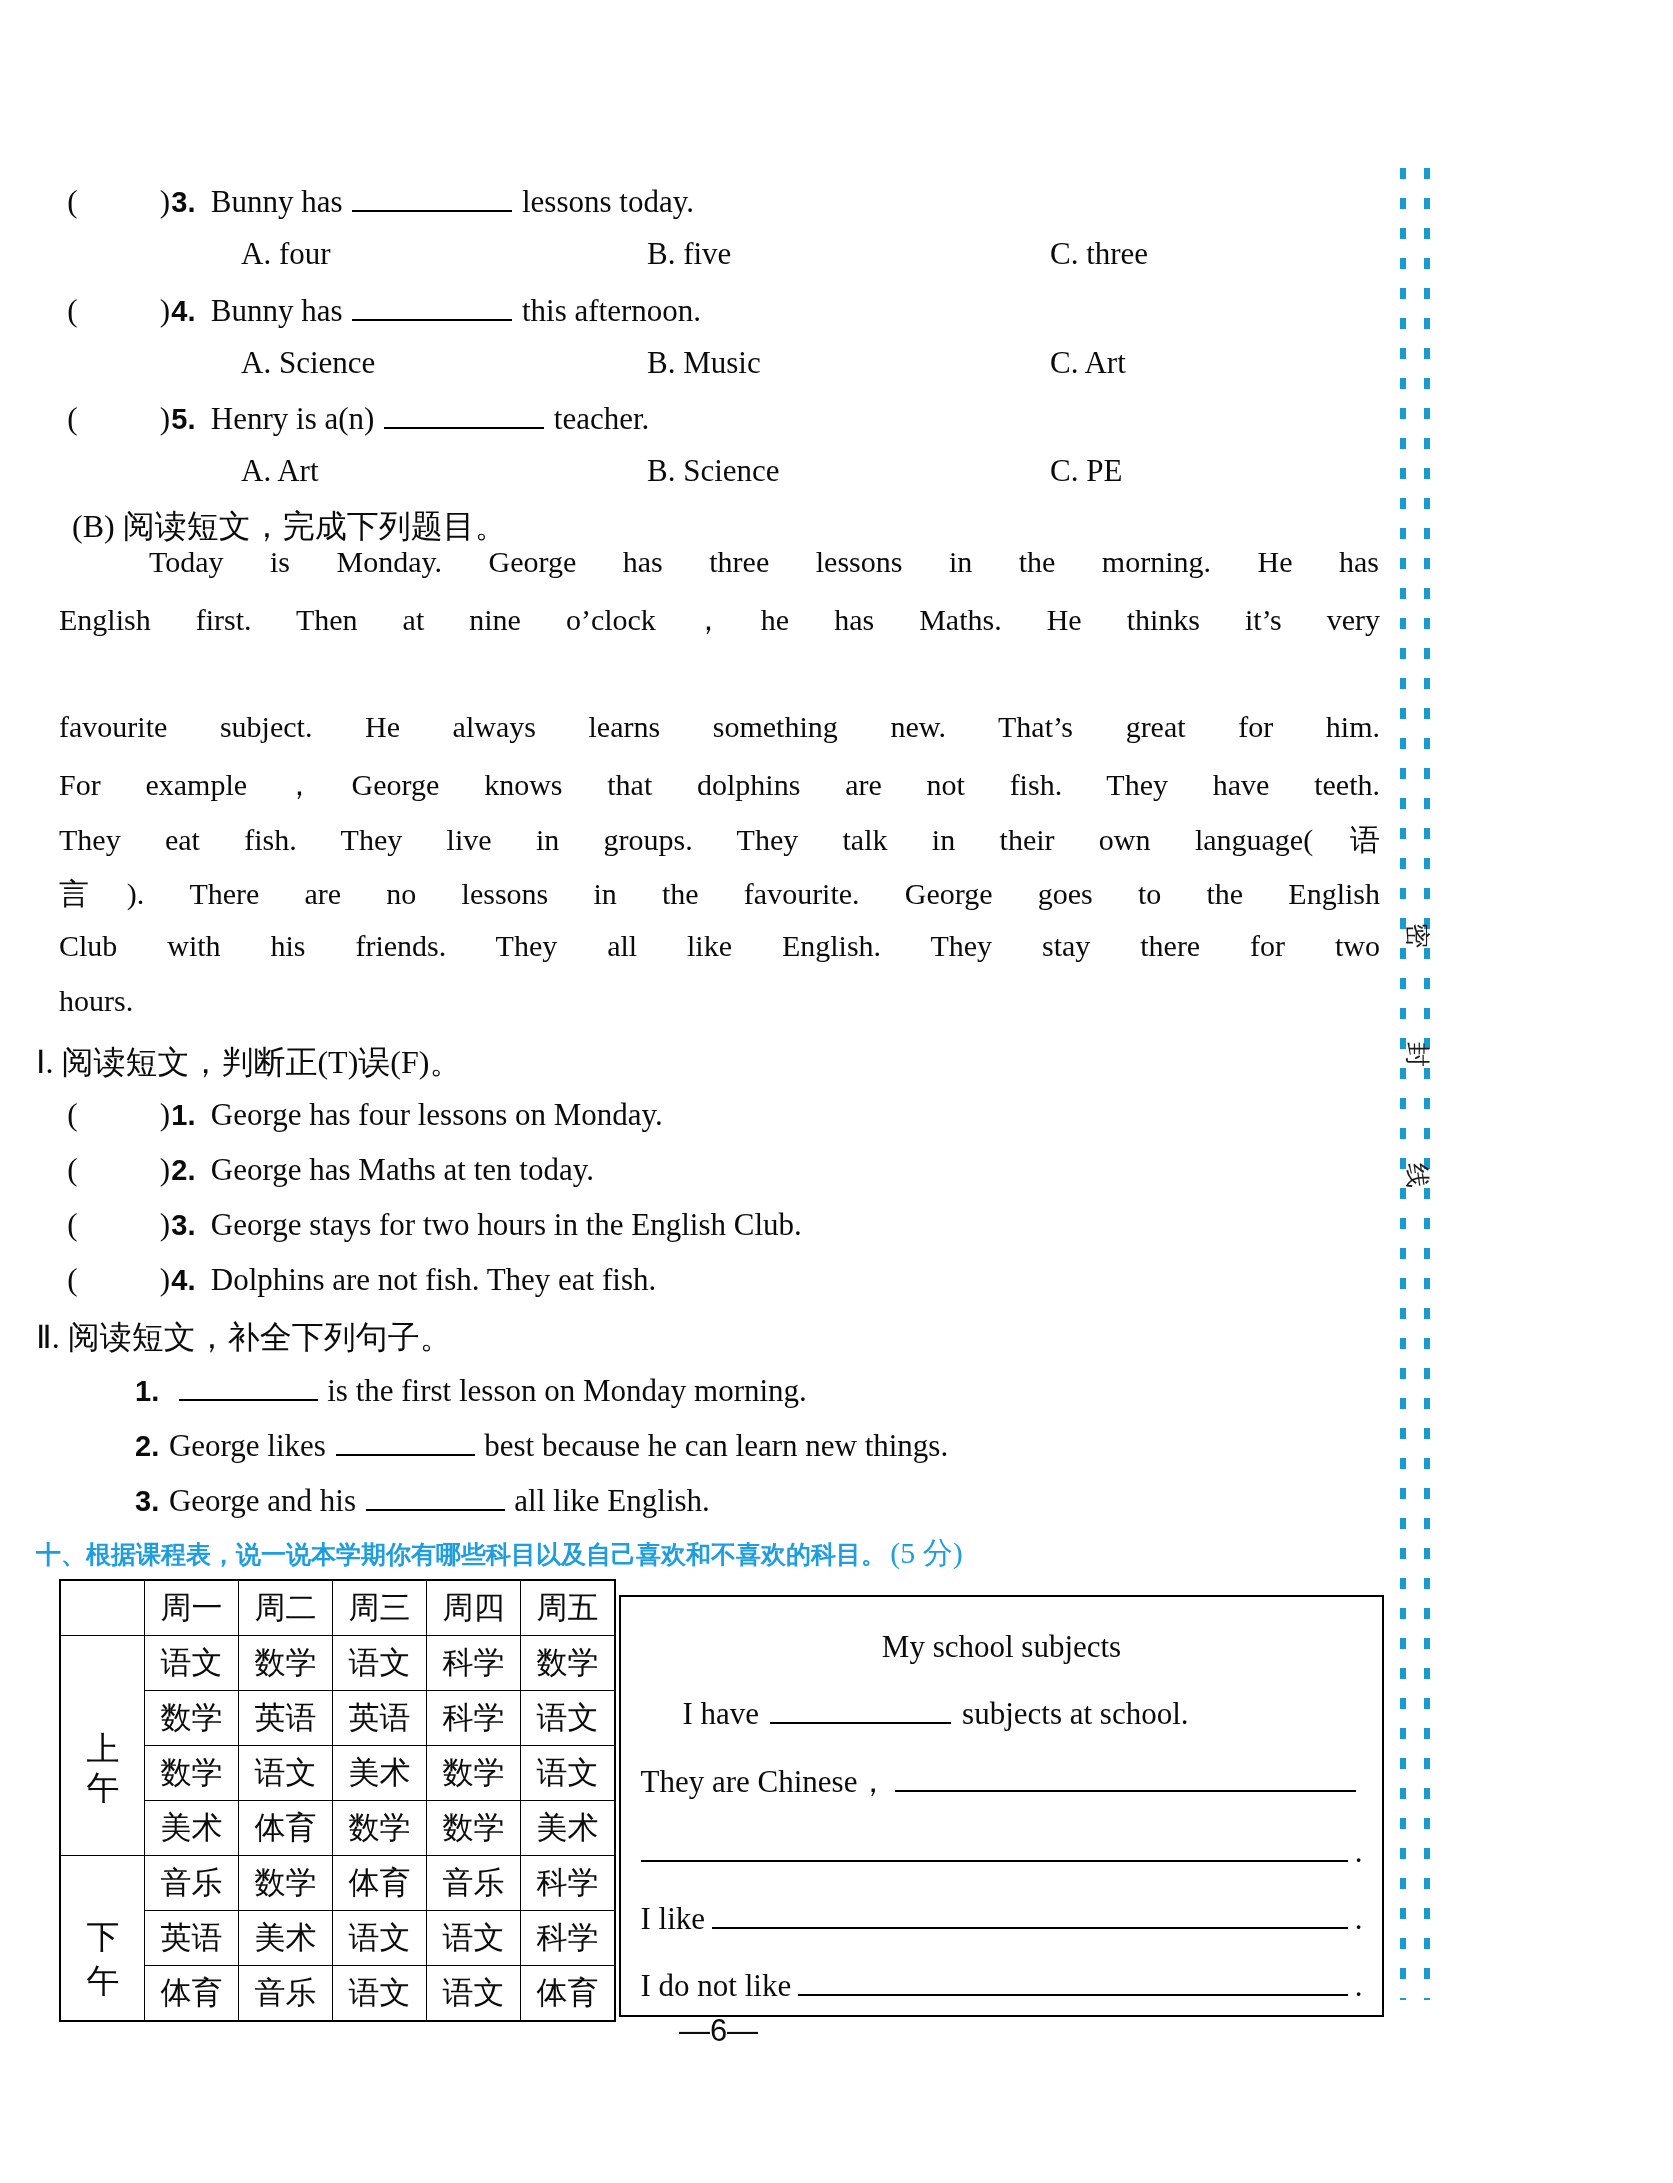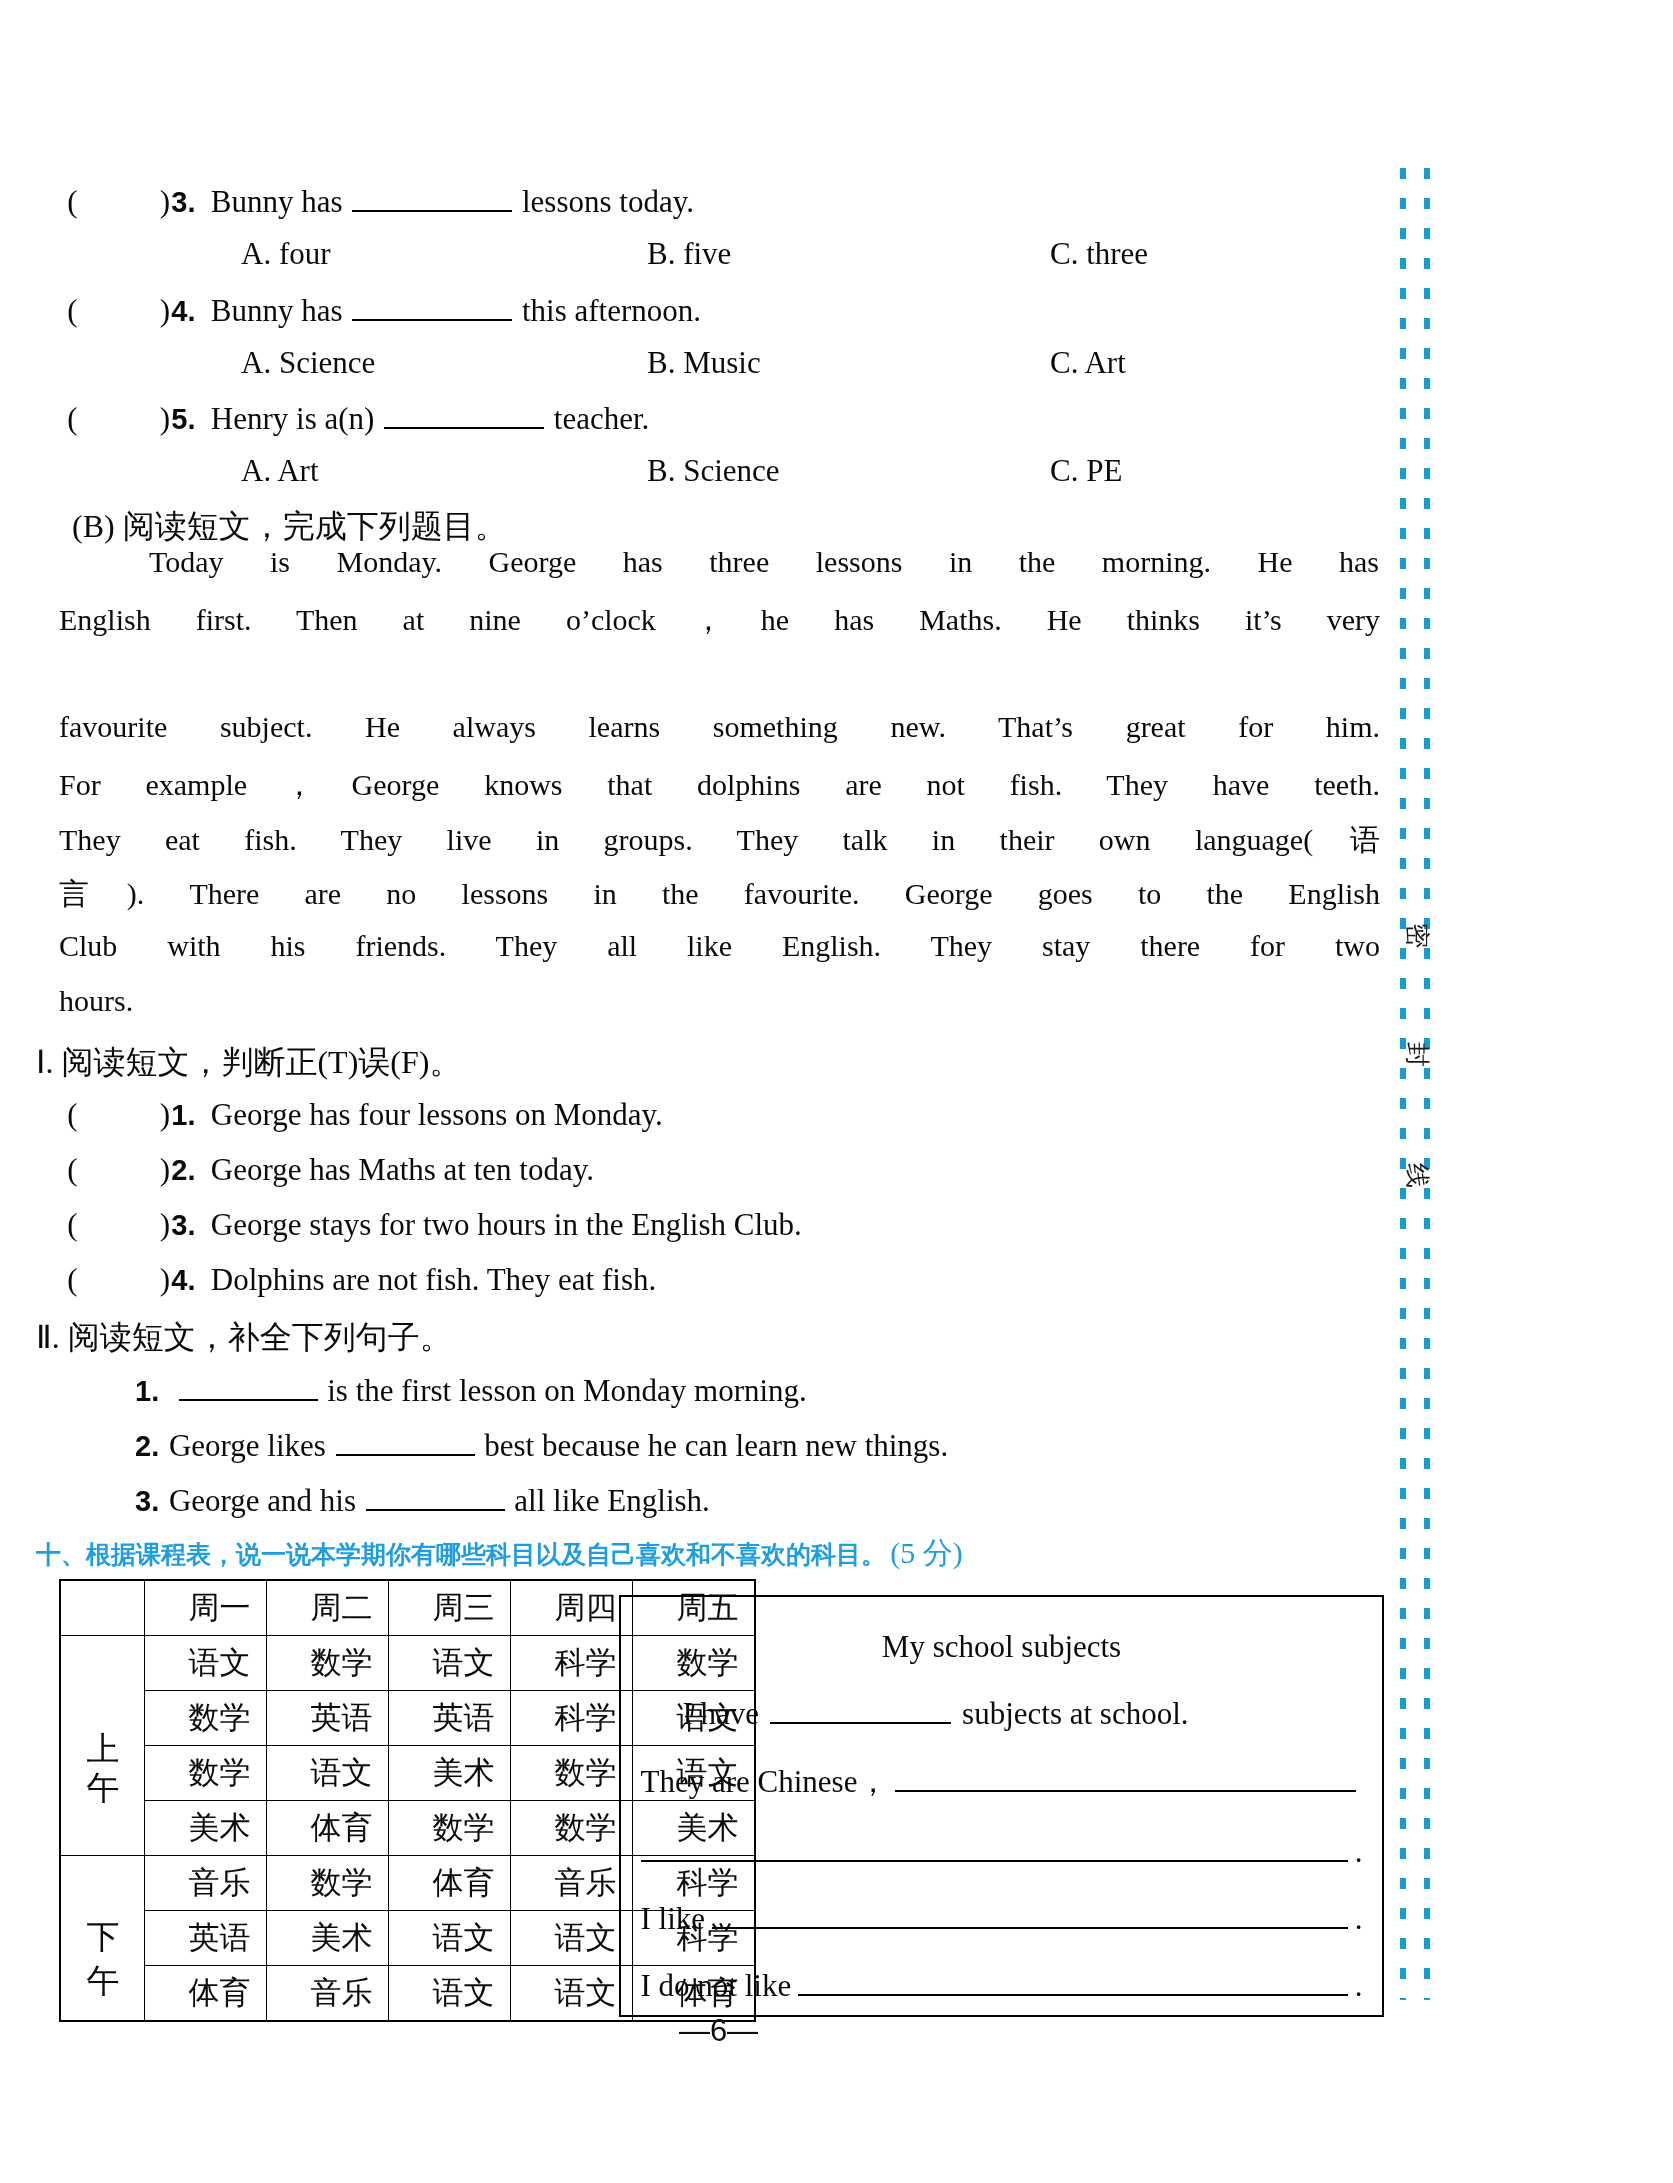--- a/index.html
+++ b/index.html
@@ -29,21 +29,21 @@
   .pline.lastline{text-align-last:left;}
   .p2num{font-family:"Liberation Sans", sans-serif;font-weight:bold;font-size:29px;margin-left:76px;margin-right:9.7px;}
   .sec10{white-space:nowrap;}
   .sec10-title{font-family:"Liberation Sans", sans-serif;font-weight:bold;font-size:25px;color:#1e9ee0;}
   .sec10-score{font-size:30px;color:#1e9ee0;margin-left:4.2px;}
   
   .ttable{position:absolute;left:59px;top:1579px;border-collapse:collapse;table-layout:fixed;}
   .ttable td{border:1.4px solid #000;text-align:center;vertical-align:middle;font-size:31px;padding:0;}
   .ttable{border:2.1px solid #000;}
   .ttable .c0{width:83px;}
-  .ttable .cd{width:93px;height:54px;padding-left:28px;}
+  .ttable .cd{width:93px;height:54px;}
   .vlabel{writing-mode:vertical-rl;letter-spacing:40px;font-size:33px;padding-top:7px;}
   
   .wbox{position:absolute;left:619px;top:1595px;width:765px;height:422px;border:2.1px solid #000;box-sizing:border-box;padding:12.5px 19.5px 16.7px 19.5px;font-size:31px;}
   .wtitle{text-align:center;margin-top:19.5px;}
   .wline{display:flex;align-items:baseline;margin-top:29px;white-space:nowrap;}
   .wline .fill{flex:1 1 auto;border-bottom:2.1px solid #000;height:28px;margin:0 7px;}
   .wline.l1{padding-left:42px;}
   .wline .wblank{display:inline-block;width:181px;border-bottom:2.1px solid #000;height:28px;margin:0 11px;}
   
   .dashline{position:absolute;top:168px;height:1832px;width:5.6px;

